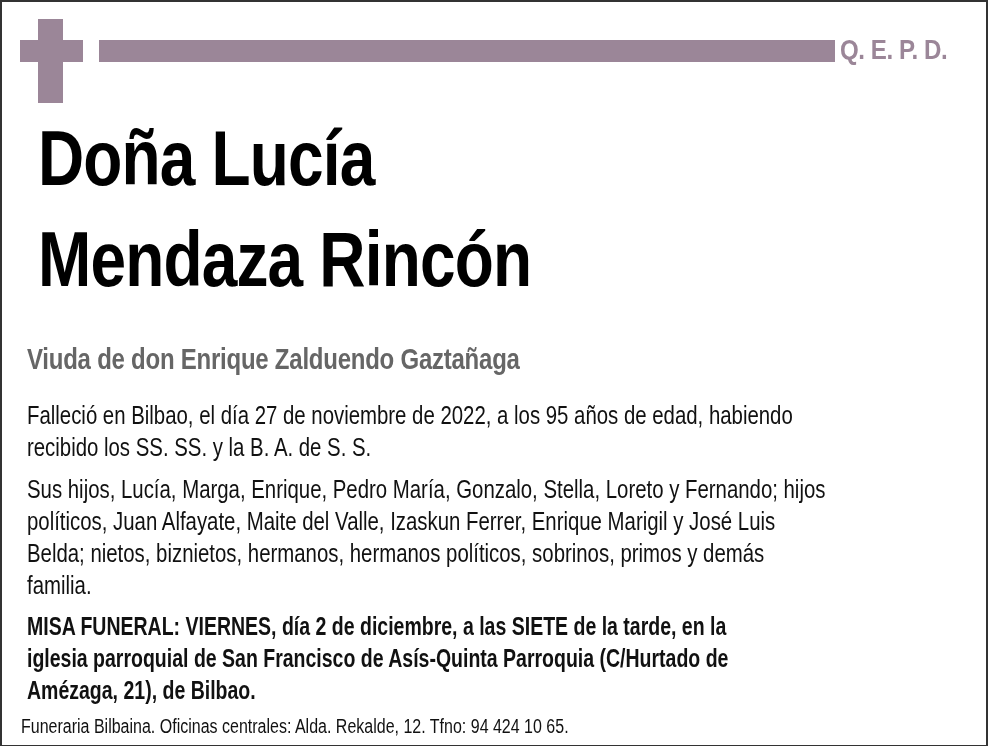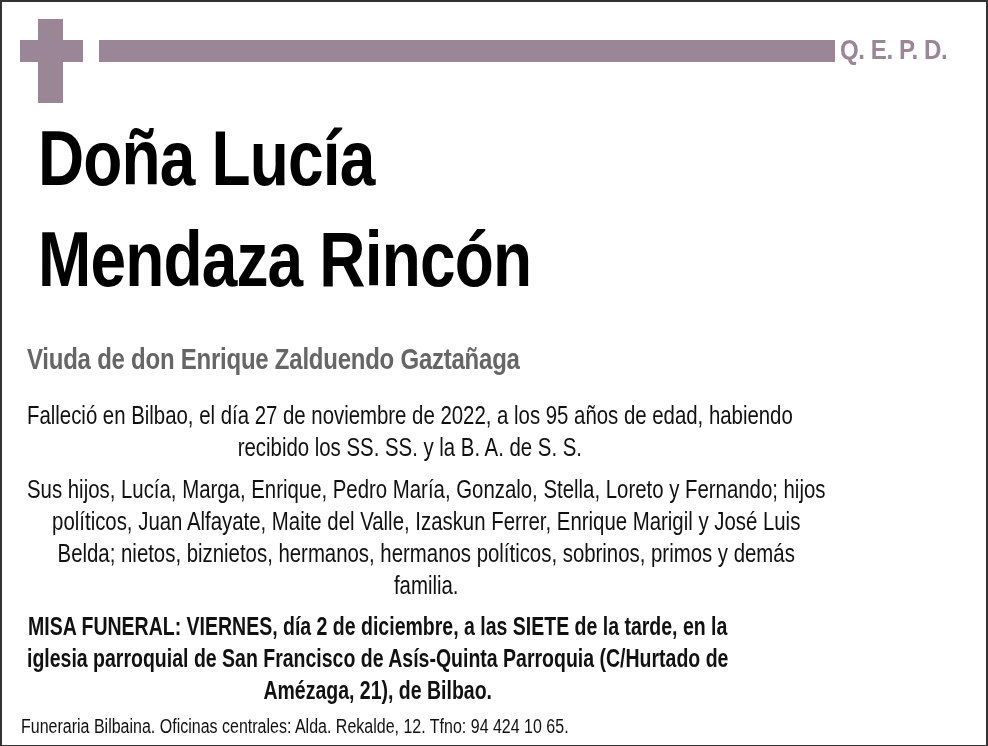--- a/index.html
+++ b/index.html
@@ -1,21 +1,21 @@
 <!DOCTYPE html>
 <html><head>
 <meta charset="utf-8">
 <style>
   html, body { margin: 0; padding: 0; background: #ffffff; }
   body { width: 988px; height: 746px; position: relative; overflow: hidden; }
   .frame {
     position: absolute; left: 0; top: 0; width: 984px; height: 743px;
     border-left: 2px solid #333; border-top: 2px solid #333;
     border-right: 2px solid #333; border-bottom: 1px solid #333;
-    box-sizing: content-box; background: #fff; text-align: center;
+    box-sizing: content-box; background: #fff;
   }
   .cross-v { position: absolute; left: 36px; top: 17px; width: 25px; height: 84px; background: #9b8698; }
   .cross-h { position: absolute; left: 18px; top: 38px; width: 63px; height: 22px; background: #9b8698; }
   .rule { position: absolute; left: 97px; top: 38px; width: 736px; height: 22px; background: #9b8698; }
   .qepd {
     position: absolute; left: 838px; top: 32px; font-family: "Liberation Sans", sans-serif;
     font-weight: bold; font-size: 28px; color: #9b8698; letter-spacing: -0.5px;
     transform: scaleX(0.86); transform-origin: left top; white-space: nowrap;
   }
   .name {

